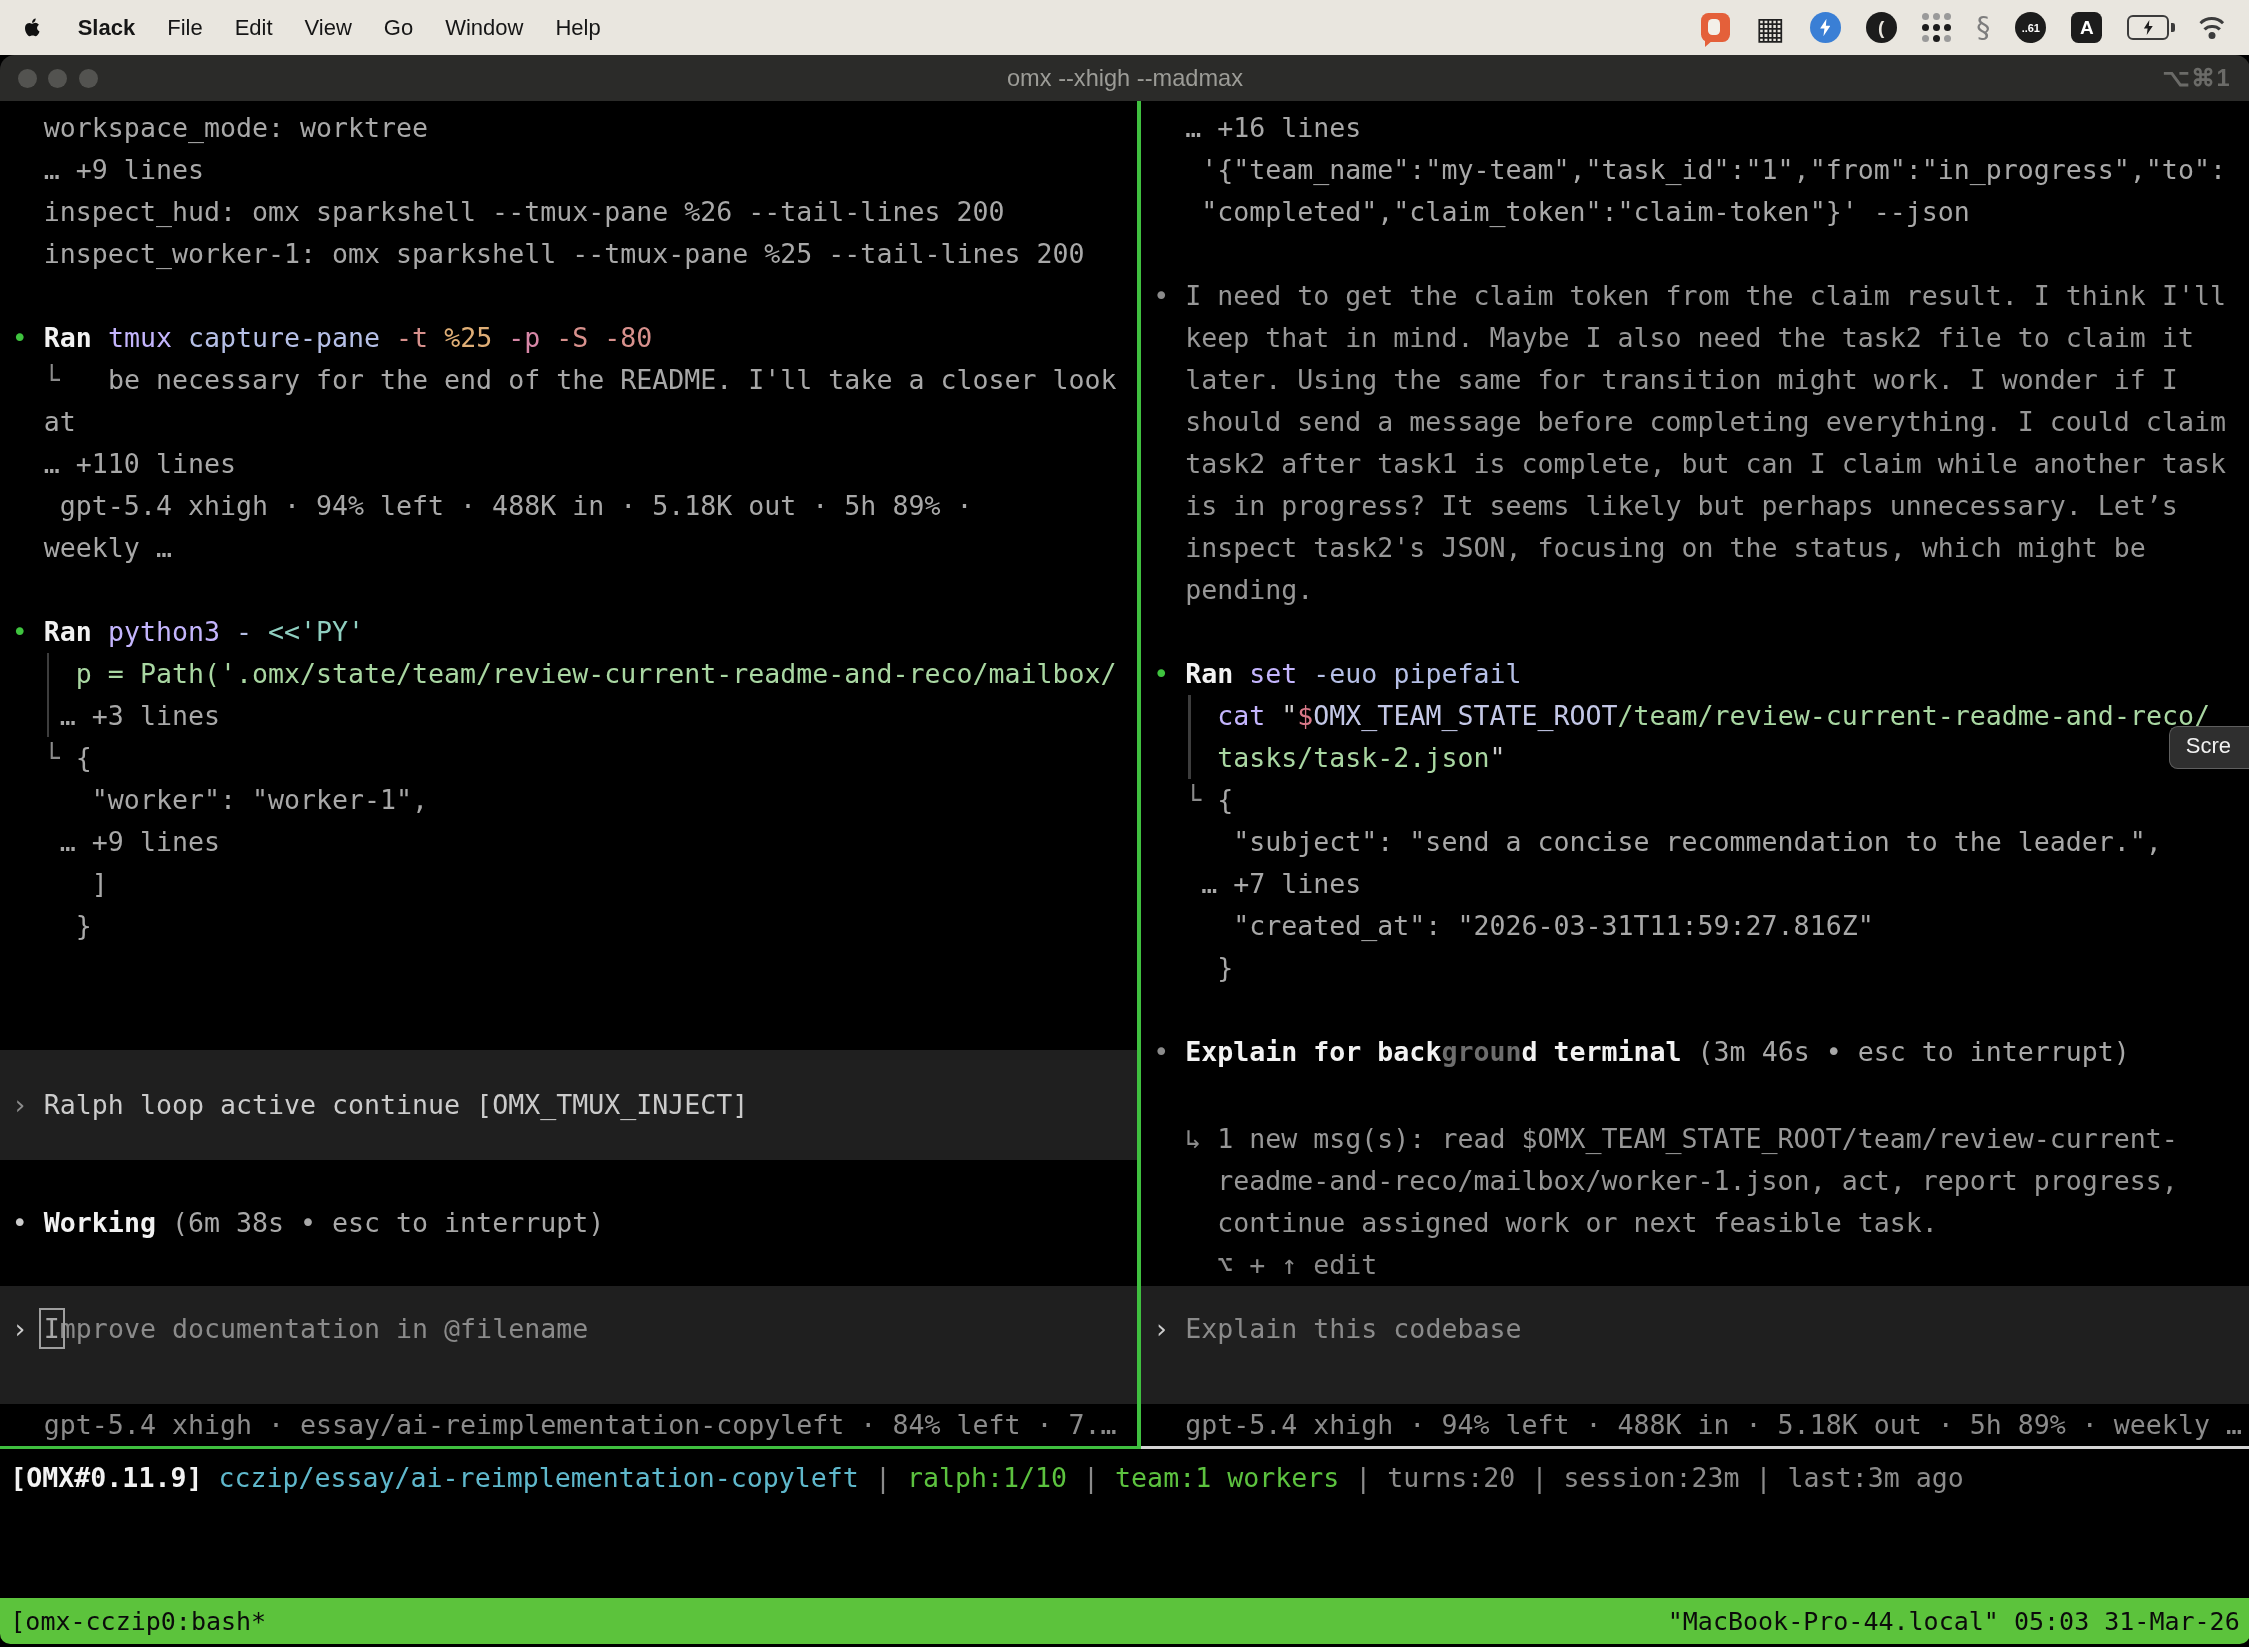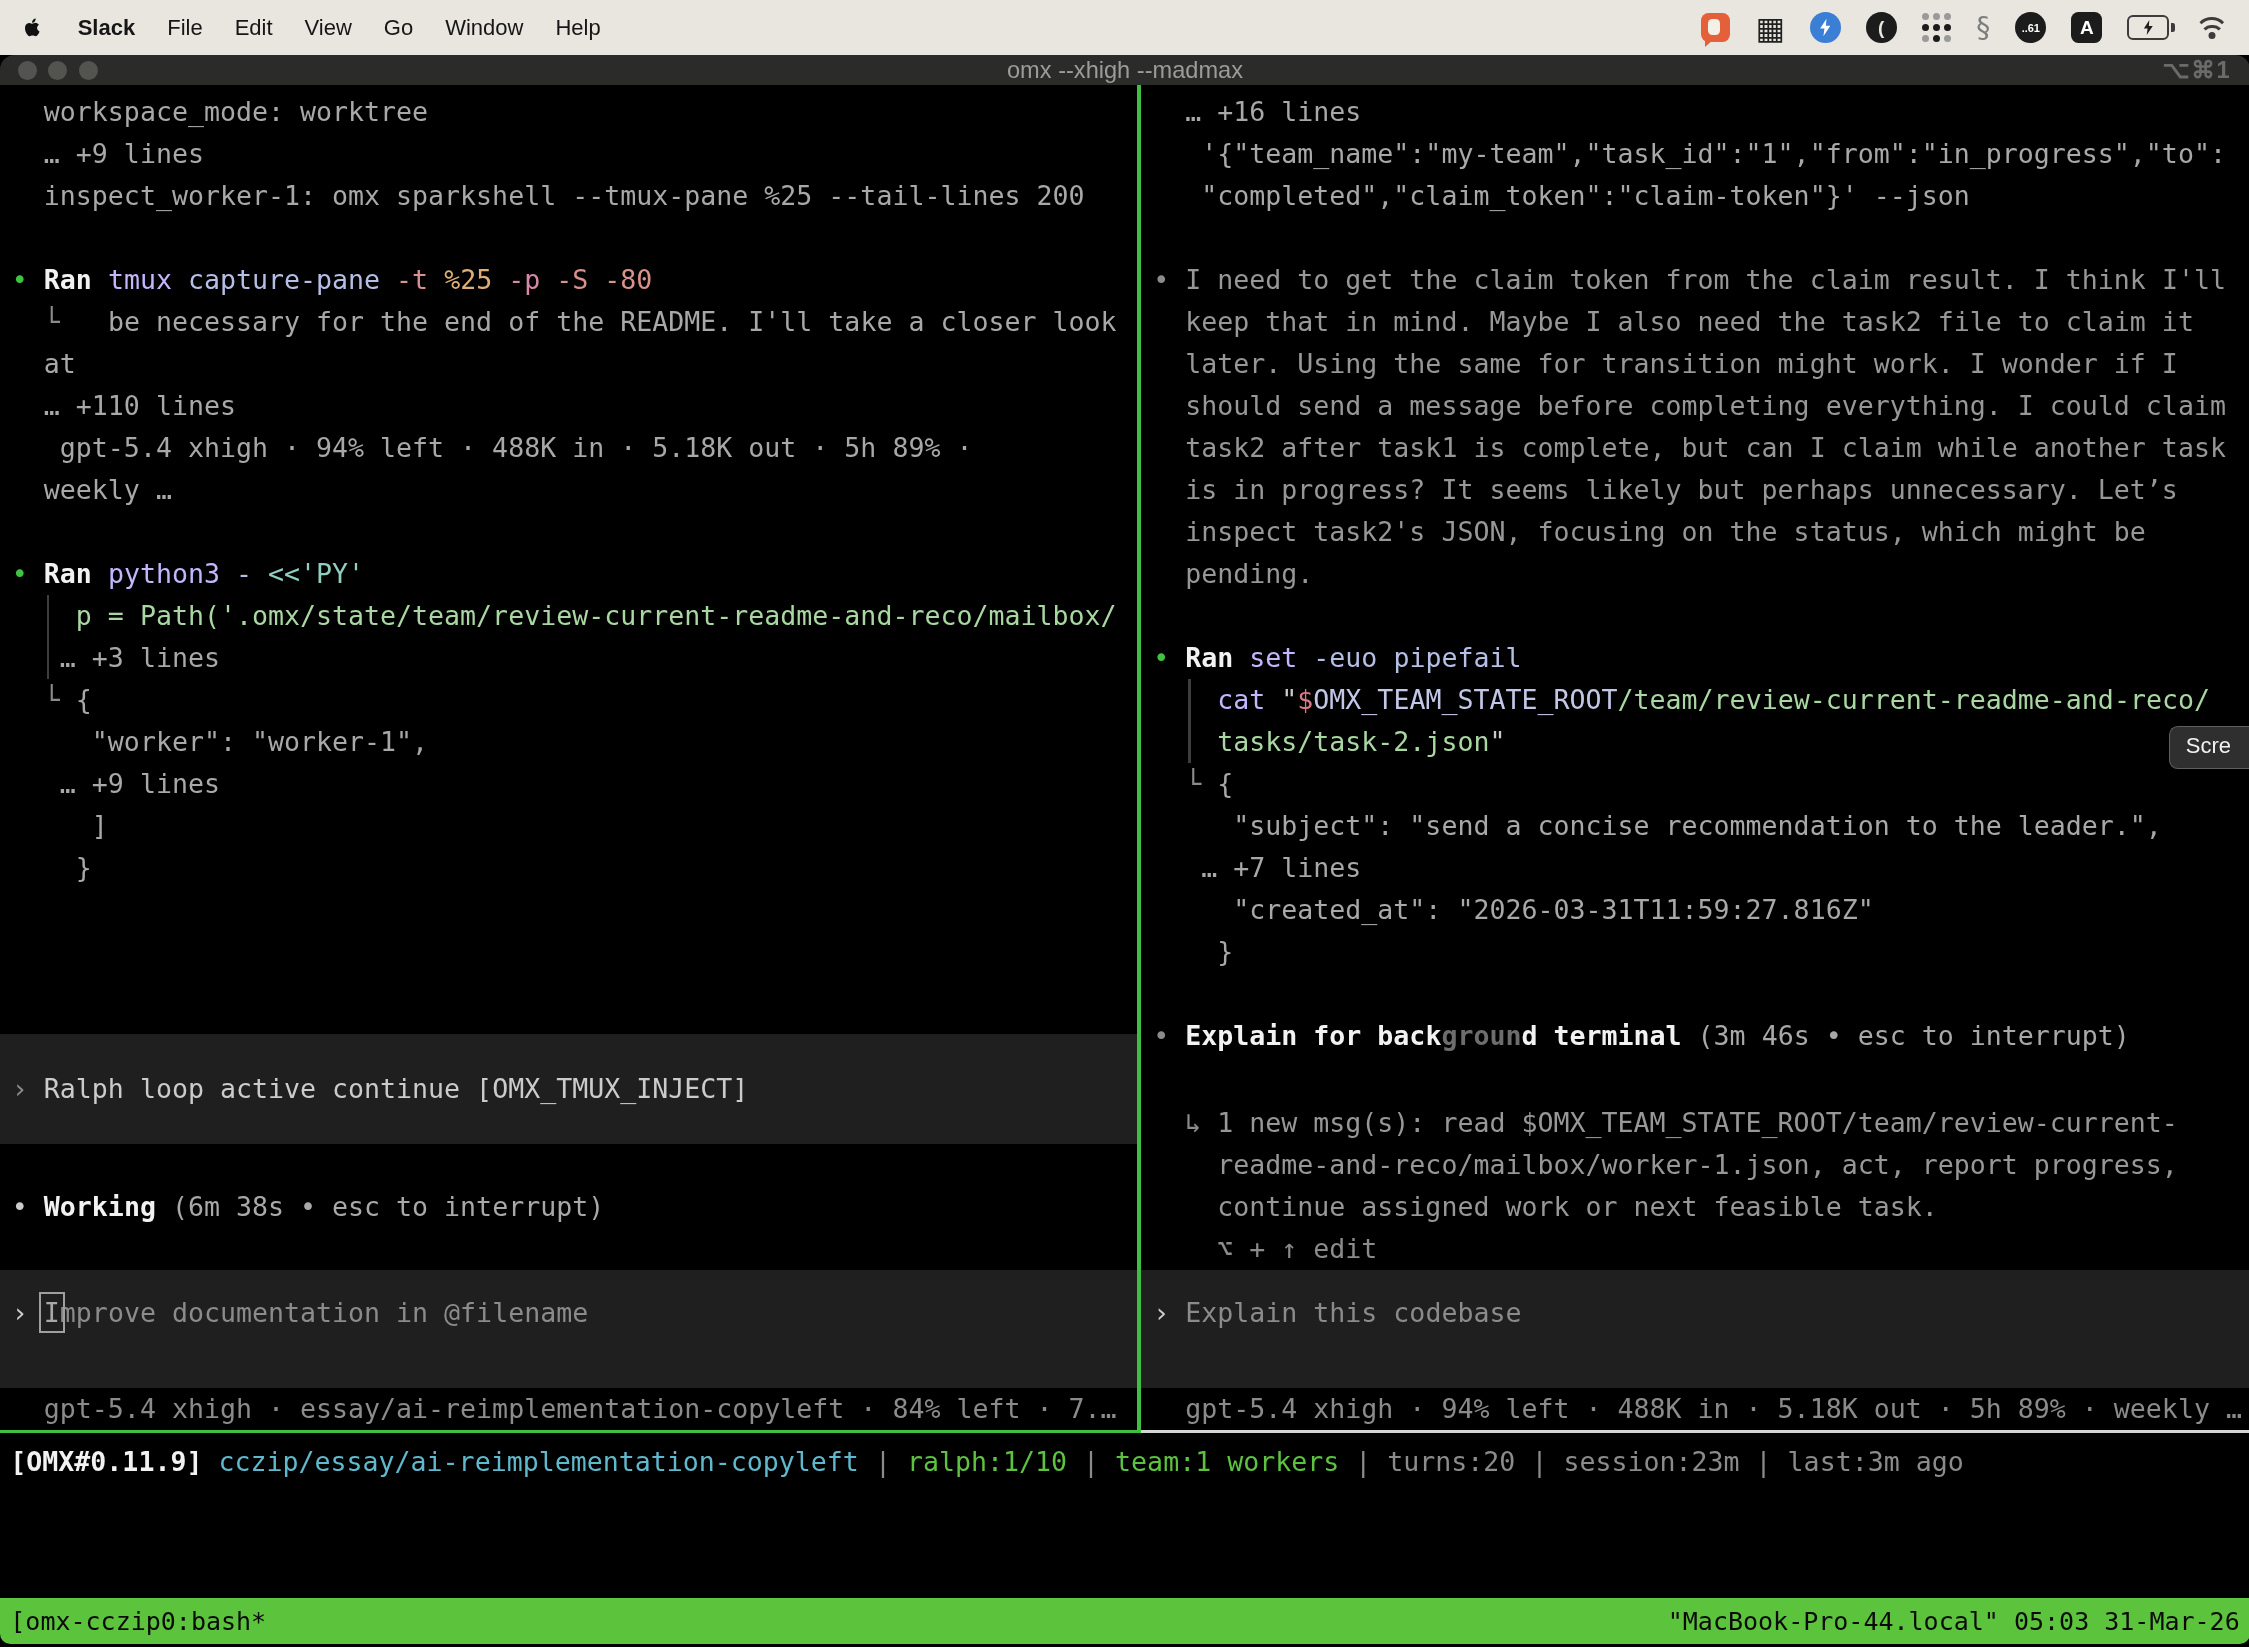--- a/index.html
+++ b/index.html
@@ -26,21 +26,21 @@
   .icon-batt::after{content:"";position:absolute;right:-7.4px;width:3.7px;height:9.6px;background:#3c3c3c;border-radius:0 2.2px 2.2px 0;}
   .icon-batt .bolt{background:#1d1d1d;width:8.9px;height:14.8px;}
   .icon-wifi{position:relative;width:35px;height:26.6px;}
   .icon-wifi i{position:absolute;left:50%;transform:translateX(-50%);border:3.7px solid transparent;border-top-color:#3c3c3c;border-radius:50%;}
   .icon-wifi .w1{width:29.5px;height:29.5px;bottom:-11.8px;}
   .icon-wifi .w2{width:17.7px;height:17.7px;bottom:-7.4px;}
   .icon-wifi .w3{width:3px;height:3px;bottom:1.5px;background:#3c3c3c;border:2.2px solid #3c3c3c;}
 
   
   .window{position:absolute;top:55px;left:0;right:0;bottom:0;background:#000;border-radius:14.8px 14.8px 11.8px 11.8px;overflow:hidden;display:flex;flex-direction:column;}
-  .titlebar{height:30px;background:#2b2b29;display:flex;align-items:center;position:relative;flex:0 0 auto;}
+  .titlebar{height:46px;background:#2b2b29;display:flex;align-items:center;position:relative;flex:0 0 auto;}
   .tl{width:19px;height:19px;border-radius:50%;background:#535350;margin-right:11.8px;}
   .tl-wrap{display:flex;align-items:center;padding-left:17.7px;}
   .win-title{position:absolute;left:0;right:0;text-align:center;color:#9c9c97;font-size:23.6px;}
   .win-shortcut{position:absolute;right:19px;color:#6b6b68;font-size:23.6px;font-weight:bold;letter-spacing:1.5px;}
 
   
   .panes{height:1345px;display:flex;flex:0 0 auto;overflow:hidden;}
   .pane{display:flex;flex-direction:column;overflow:hidden;padding-top:5.9px;box-sizing:border-box;}
   .pane-left{width:1137px;flex:0 0 auto;}
   .pane-div{width:4.4px;background:#3fbf3f;flex:0 0 auto;}
@@ -156,20 +156,21 @@
       <span class="tl"></span>
     </span>
     <span class="win-title">omx --xhigh --madmax</span>
     <span class="win-shortcut">⌥⌘1</span>
   </div>
 
   <div class="panes">
     <div class="pane pane-left" id="pane-left">
         <div class="line"><span class="c-gray">  workspace_mode: worktree</span></div>
         <div class="line"><span class="c-gray">  … +9 lines</span></div>
+        <div class="line"><span class="c-gray">  inspect_hud: omx sparkshell --tmux-pane %26 --tail-lines 200</span></div>
         <div class="line"><span class="c-gray">  inspect_worker-1: omx sparkshell --tmux-pane %25 --tail-lines 200</span></div>
         <div class="line"></div>
         <div class="line"><span class="c-bullet">•</span><span class="c-gray"> </span><span class="c-white">Ran</span><span class="c-gray"> </span><span class="c-blue">tmux</span><span class="c-lav"> capture-pane</span><span class="c-sal"> -t</span><span class="c-orange"> %25</span><span class="c-pink"> -p</span><span class="c-sal"> -S</span><span class="c-sal"> -80</span></div>
         <div class="line"><span class="c-dim">  └   </span><span class="c-gray">be necessary for the end of the README. I'll take a closer look</span></div>
         <div class="line"><span class="c-gray">  at</span></div>
         <div class="line"><span class="c-gray">  … +110 lines</span></div>
         <div class="line"><span class="c-gray">   gpt-5.4 xhigh · 94% left · 488K in · 5.18K out · 5h 89% ·</span></div>
         <div class="line"><span class="c-gray">  weekly …</span></div>
         <div class="line"></div>
         <div class="line"><span class="c-bullet">•</span><span class="c-gray"> </span><span class="c-white">Ran</span><span class="c-gray"> </span><span class="c-blue">python3</span><span class="c-lav"> -</span><span class="c-teal"> &lt;&lt;'PY'</span></div>

